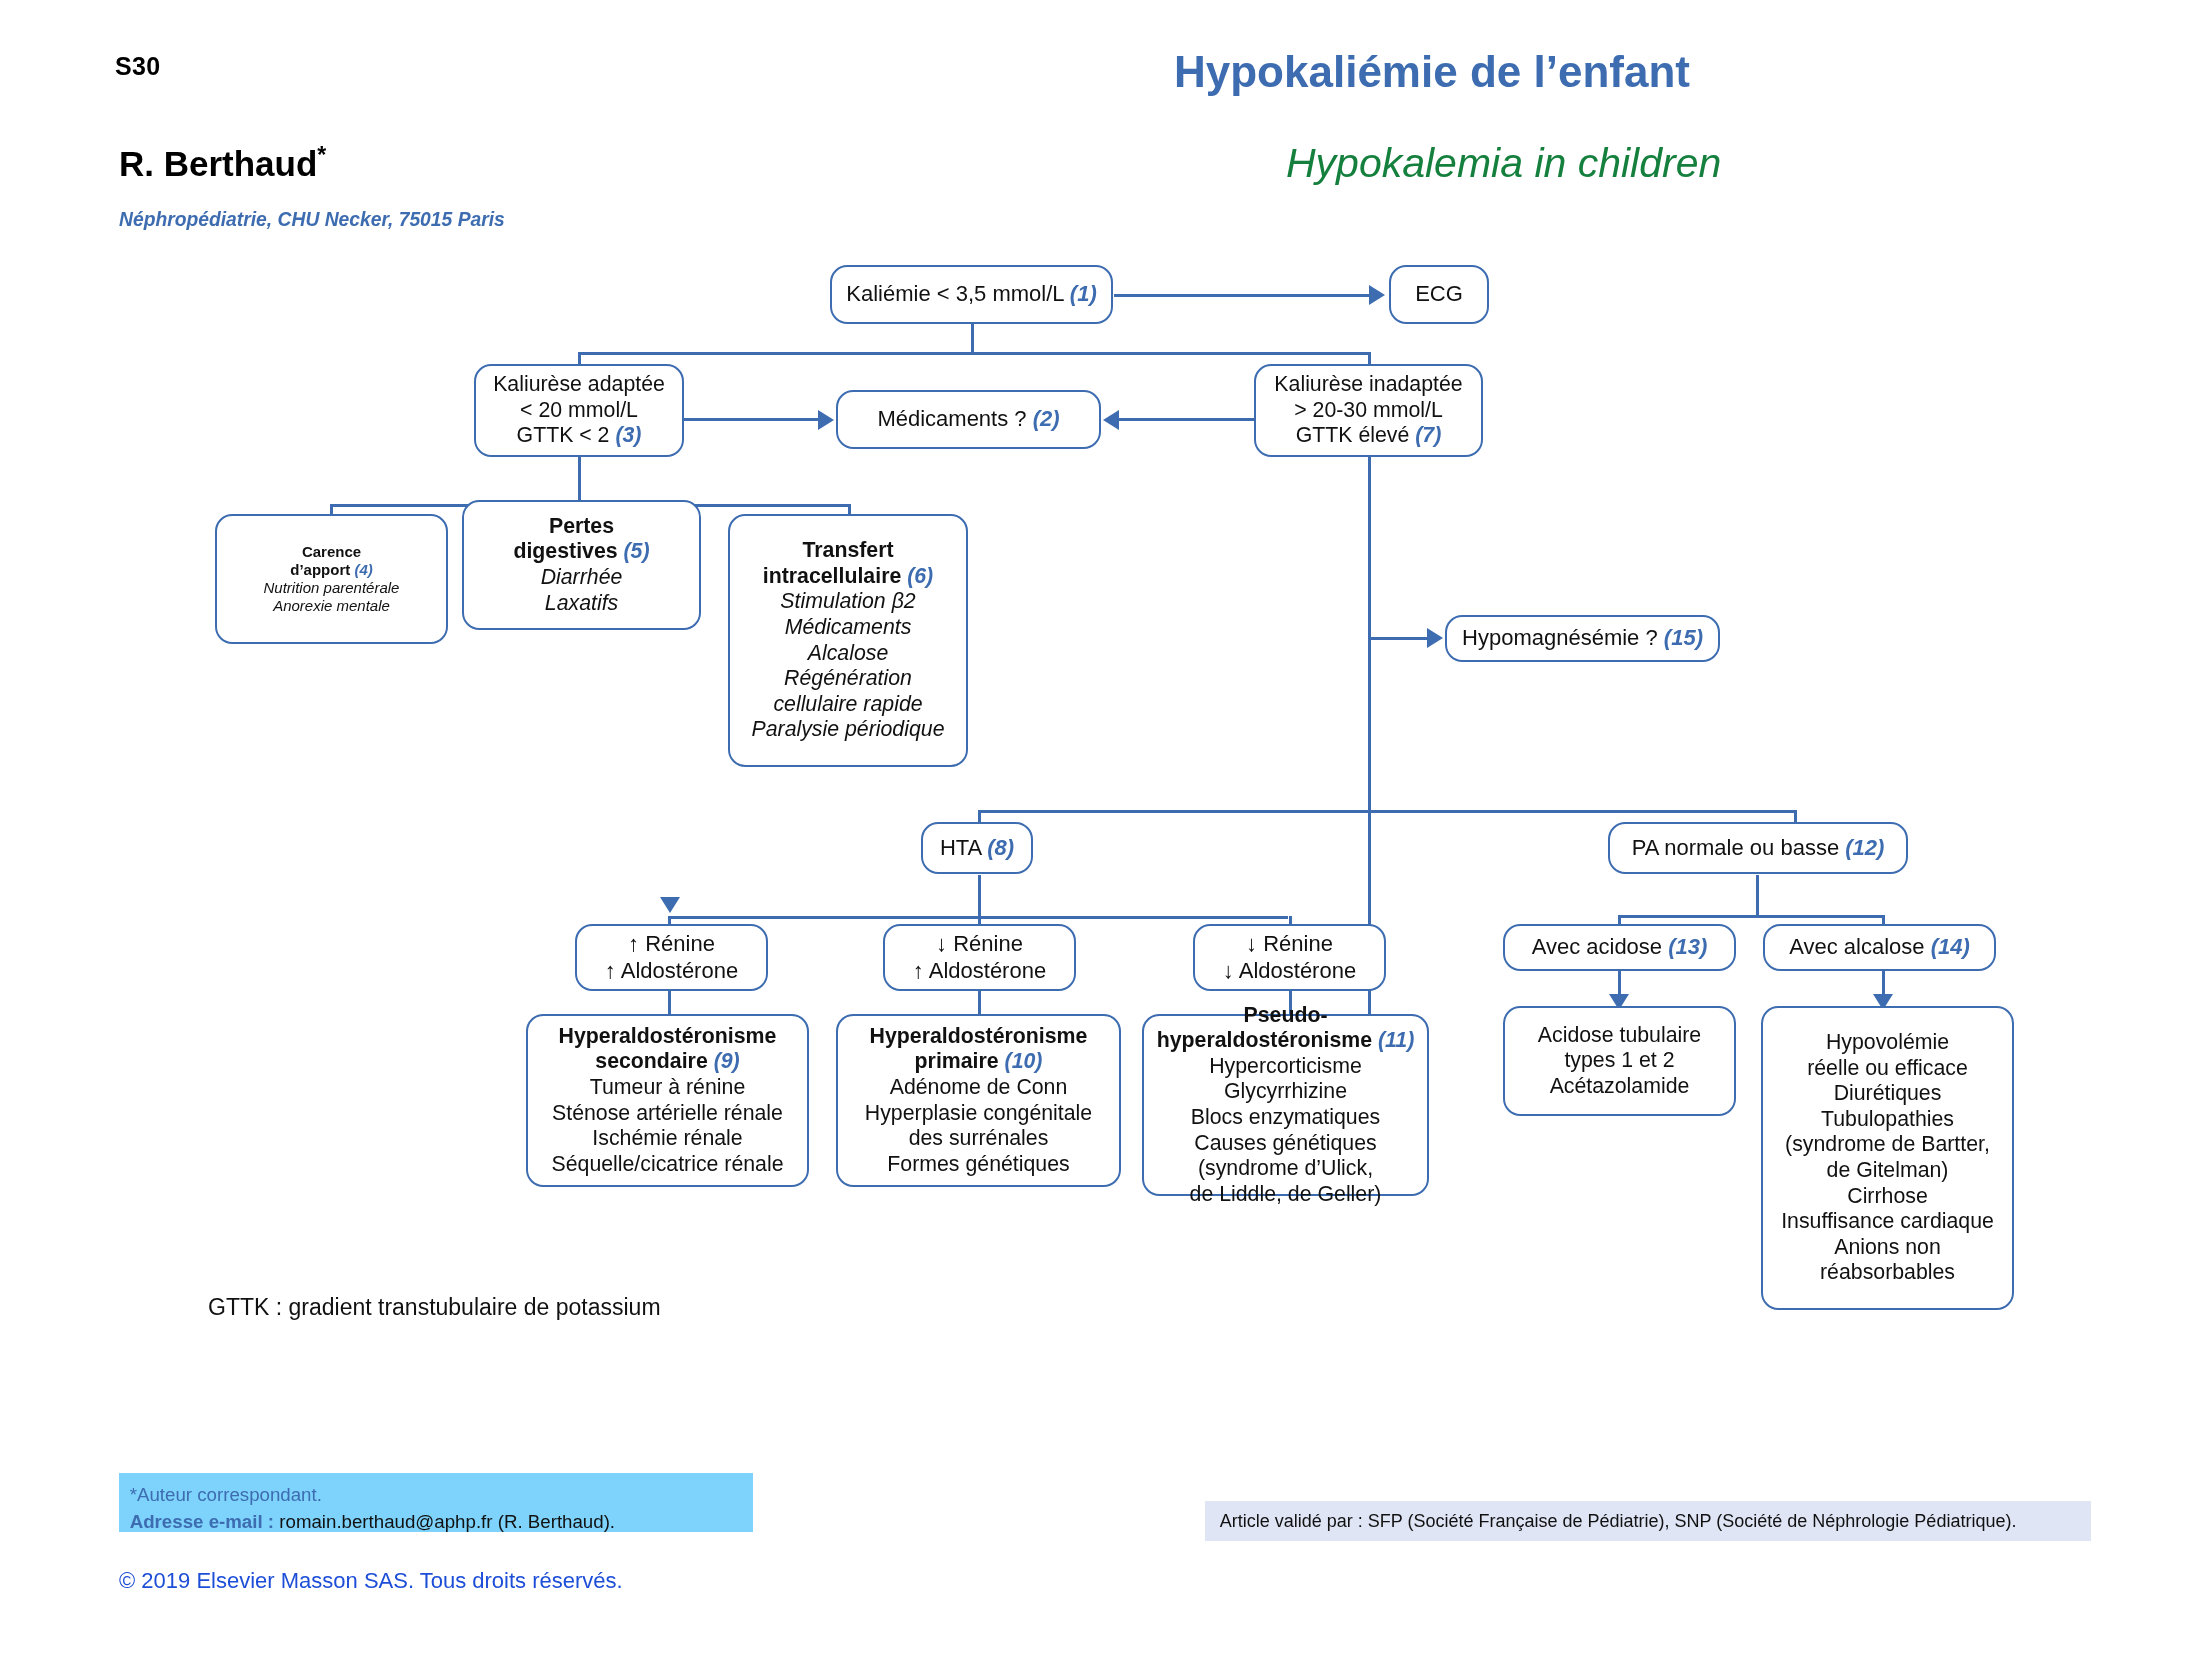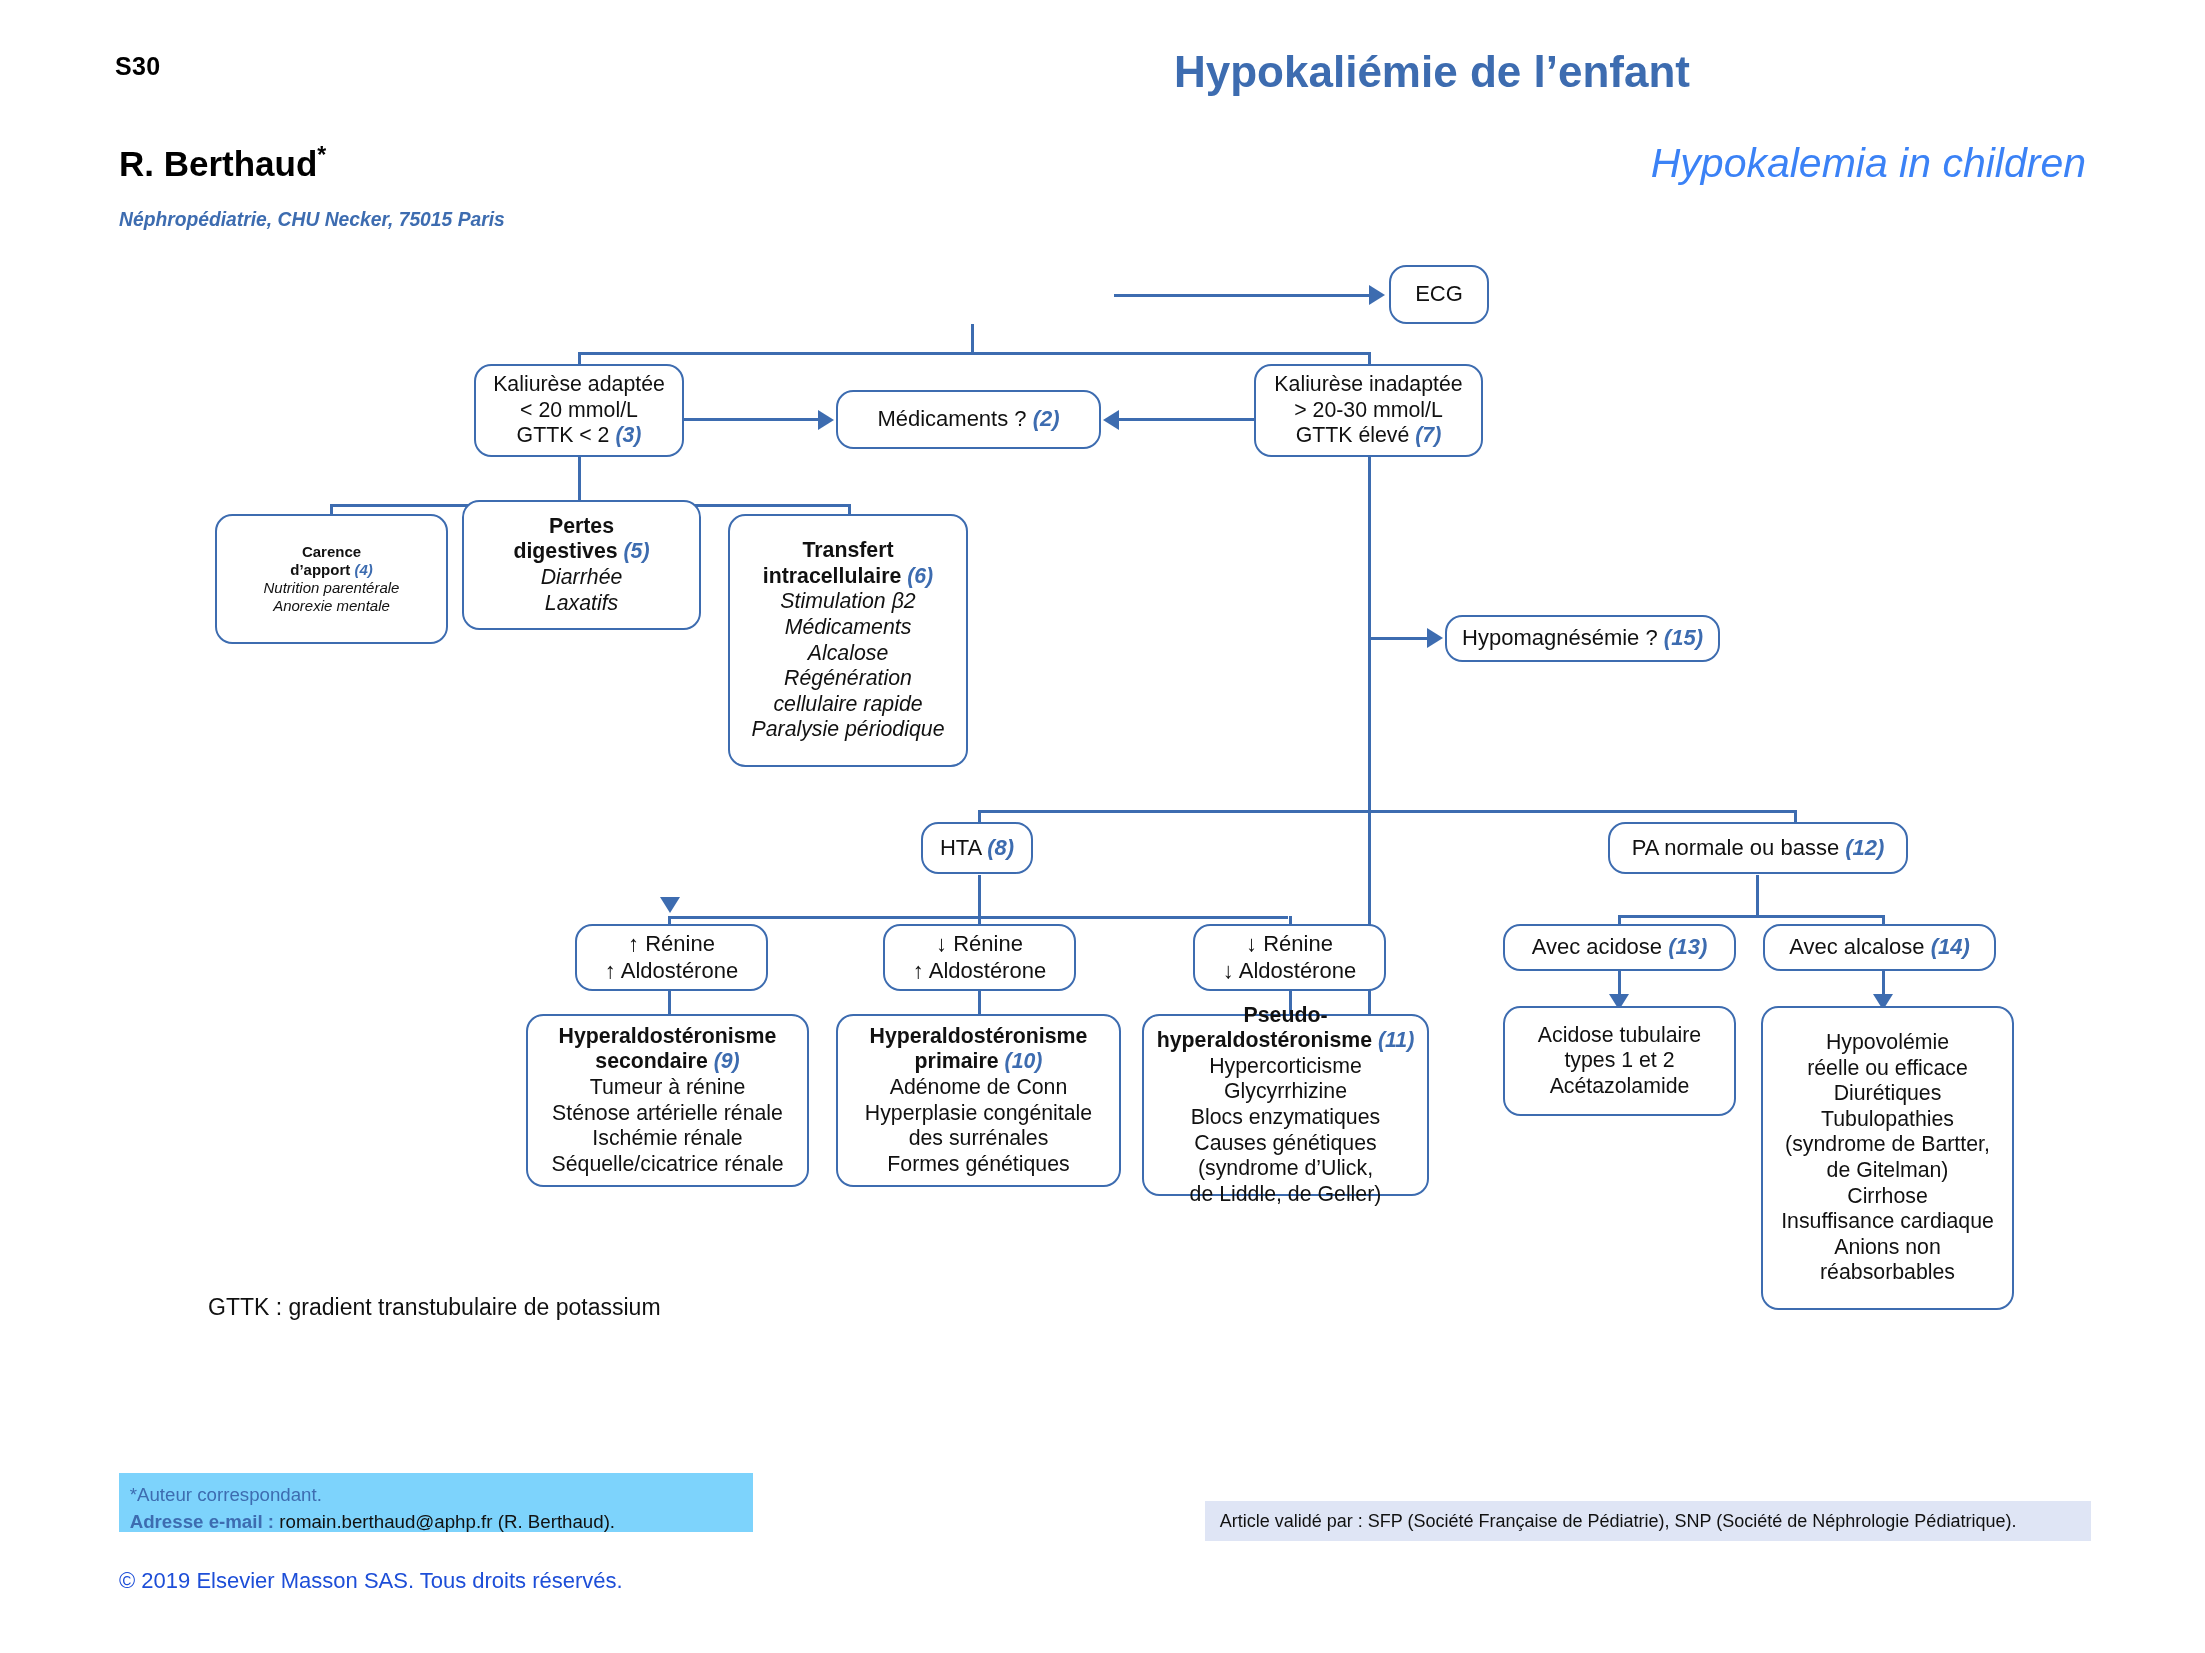--- a/index.html
+++ b/index.html
@@ -32,22 +32,22 @@
     font-size:19.3px; font-style:italic; font-weight:bold;
     color:#3d6cb0;
   }
   .title-fr{
     position:absolute; left:1174px; top:47px; width:867px;
     text-align:left;
     font-size:44px; font-weight:bold; color:#3d6cb0;
   }
   .title-en{
     position:absolute; left:1286px; top:140px; width:800px;
-    text-align:right;
-    font-size:41px; font-style:italic; color:#3b82f6;
+    text-align:left;
+    font-size:41px; font-style:italic; color:#15803d;
   }
 
   
   .node{
     position:absolute;
     box-sizing:border-box;
     border:2px solid #3d6cb0;
     border-radius:17.3px;
     background:#ffffff;
     display:flex;
@@ -129,20 +129,25 @@
 
   <div class="page-num">S30</div>
 
   <div class="author"><span>R. Berthaud</span><sup>*</sup></div>
 
   <div class="affil">Néphropédiatrie, CHU Necker, 75015 Paris</div>
 
   <div class="title-fr">Hypokaliémie de l’enfant</div>
   <div class="title-en">Hypokalemia in children</div>
 
+  <div class="node" style="left:830px; top:265px; width:283px; height:59px;">
+    <div class="inner">
+      <span class="ln"><span>Kaliémie &lt; 3,5 mmol/L</span> <span class="ref">(1)</span></span>
+    </div>
+  </div>
 
   <div class="node" style="left:1389px; top:265px; width:100px; height:59px;">
     <div class="inner">
         <span class="ln">ECG</span>
       </div>
   </div>
 
   <div class="ln-h" style="left:1114px; top:294px; width:255px;"></div>
   <div class="arrow-r" style="left:1369px; top:285px;"></div>
 

